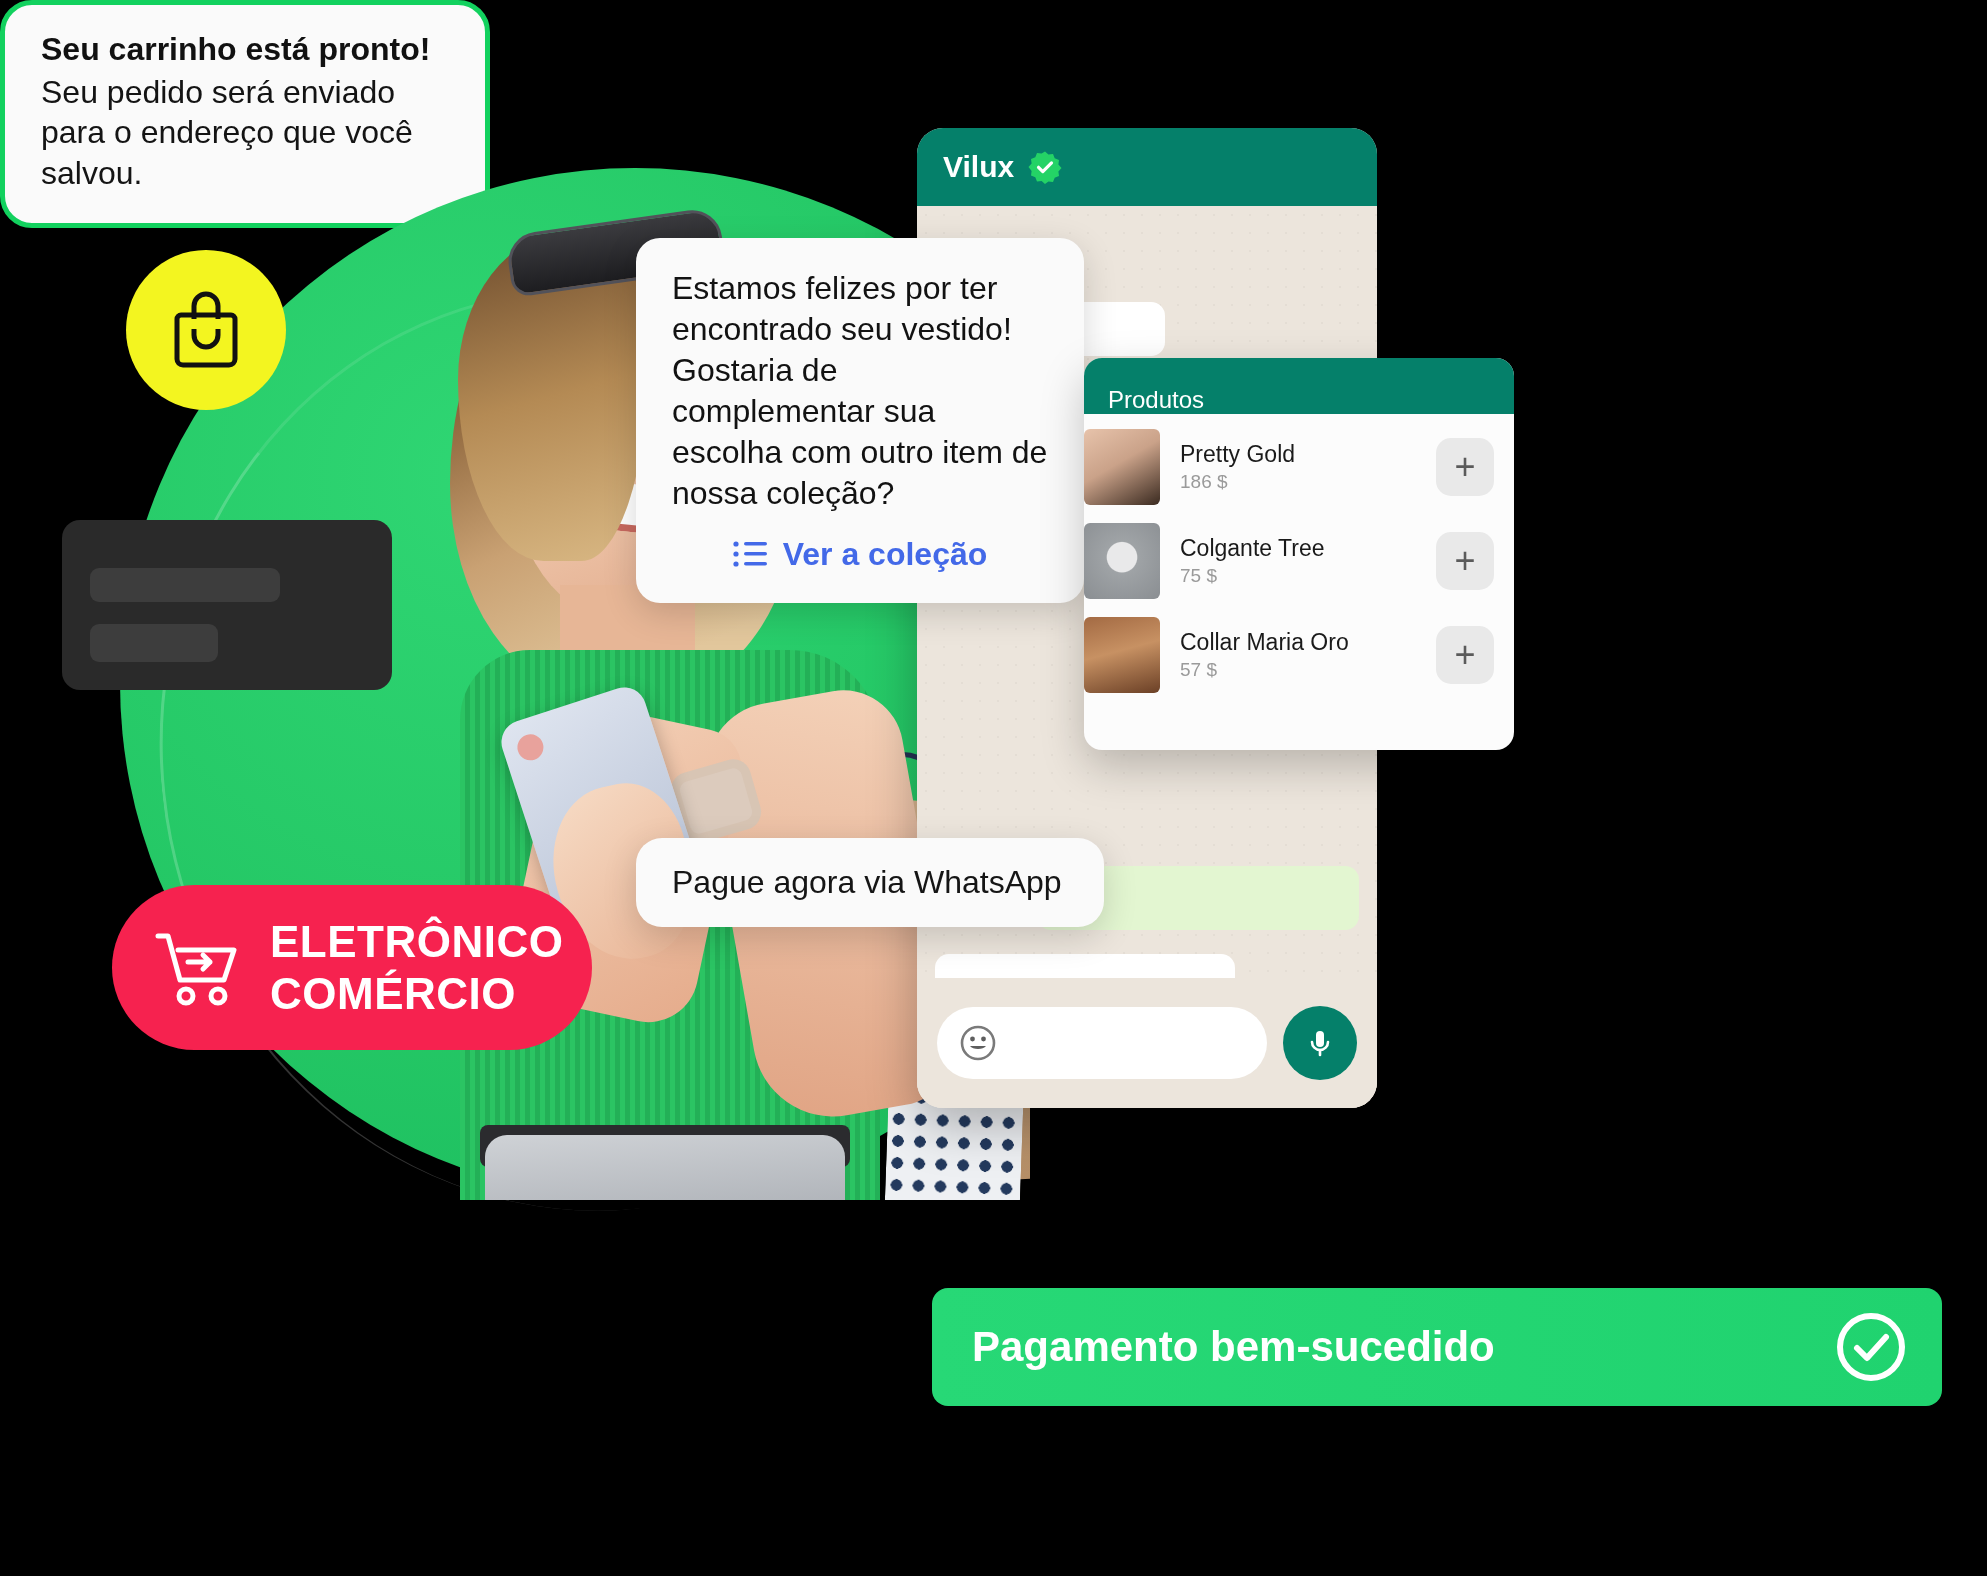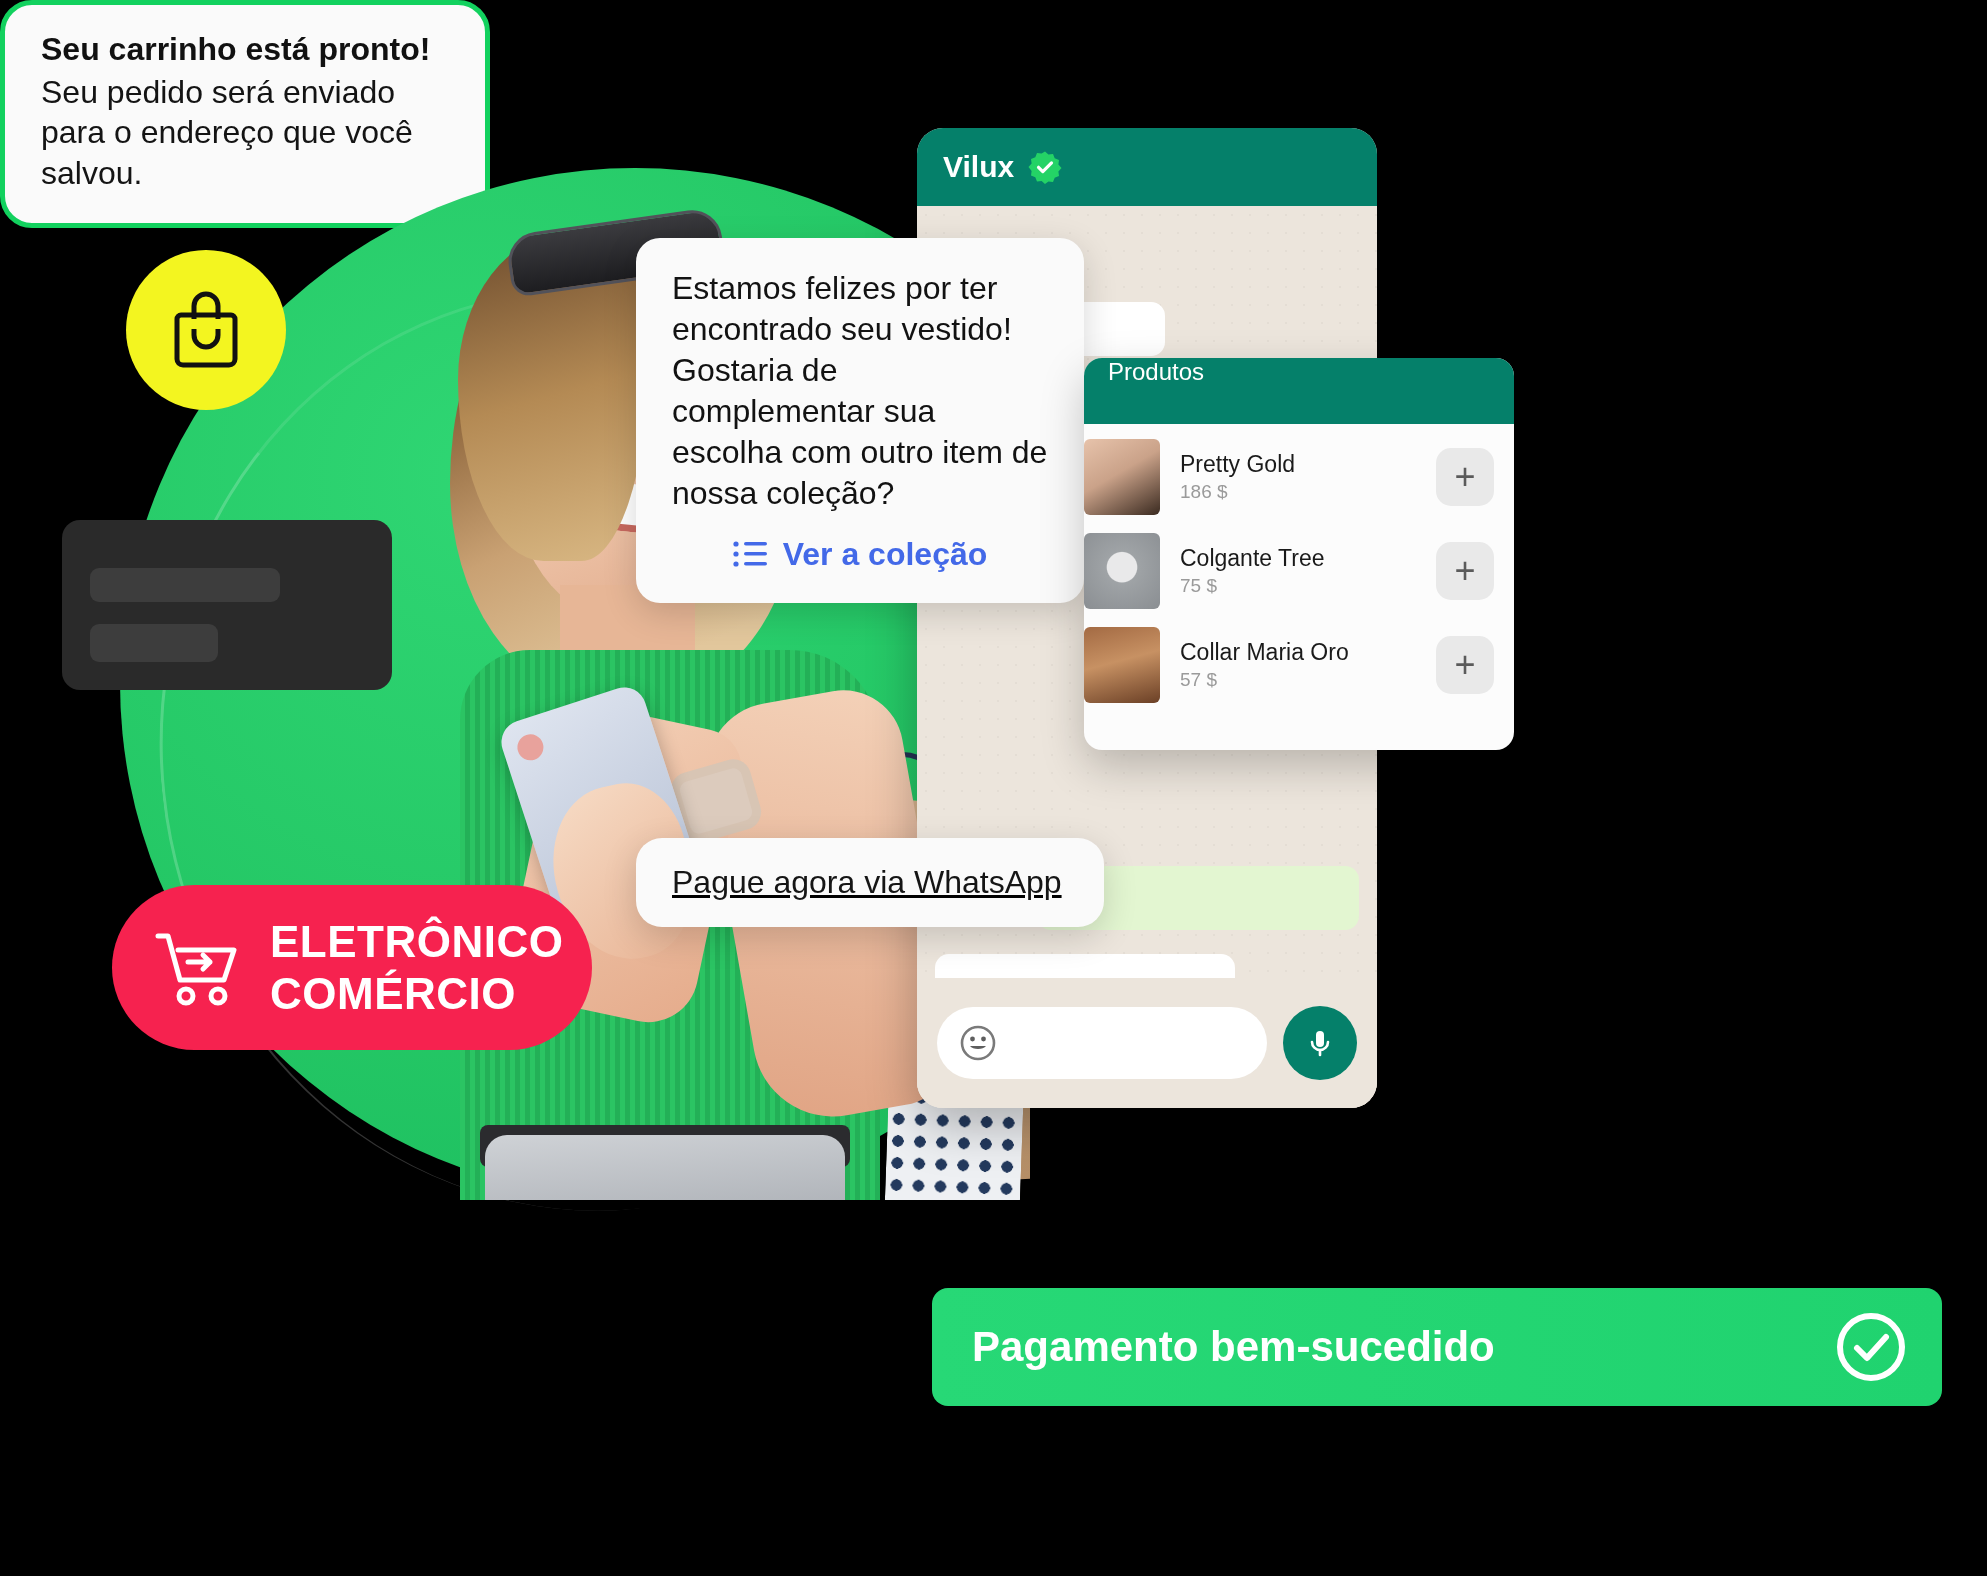--- a/index.html
+++ b/index.html
@@ -229,34 +229,33 @@
     left: 612px; top: 634px; width: 490px;
     background: #fafafa; border: 5px solid #12d15e; border-radius: 32px;
     padding: 26px 36px 30px;
   }
   .bubble-2 .b-title { font-size: 32px; font-weight: 700; color: #111; margin-bottom: 4px; }
   .bubble-2 .b-text { font-size: 32px; line-height: 1.26; color: #141414; }
 
   .bubble-3 {
     left: 636px; top: 838px; width: 468px; padding: 26px 36px;
     border-radius: 26px;
-    text-decoration: underline;
   }
   .bubble-3 .txt { font-size: 32px; color: #151515; }
 
   
   .products {
     position: absolute; left: 1084px; top: 358px;
     width: 430px; height: 392px;
     background: #fcfcfc; border-radius: 18px;
     box-shadow: 0 16px 44px rgba(0,0,0,.22);
     overflow: hidden;
   }
   .products-head {
-    height: 66px; background: #05806a; display: flex; align-items: flex-start;
+    height: 56px; background: #05806a; display: flex; align-items: flex-end;
     padding: 0 24px;
   }
   .products-head .h { color: #fff; font-size: 24px; font-weight: 400; }
   .plist { padding: 6px 20px 0 0; }
   .prow { display: flex; align-items: center; gap: 20px; padding: 9px 0; }
   .pthumb { width: 76px; height: 76px; border-radius: 6px; flex: none; }
   .pthumb.t1 { background: linear-gradient(150deg,#e7c3ab 0%,#caa289 45%,#3a2a20 100%); }
   .pthumb.t2 { background: radial-gradient(circle at 50% 45%, #e9e9ea 0 26%, #9fa3a6 28%, #8a8e92 100%); }
   .pthumb.t3 { background: linear-gradient(165deg,#a36a43 0%,#c79163 45%,#6b4026 100%); }
   .pinfo { flex: 1; min-width: 0; }

